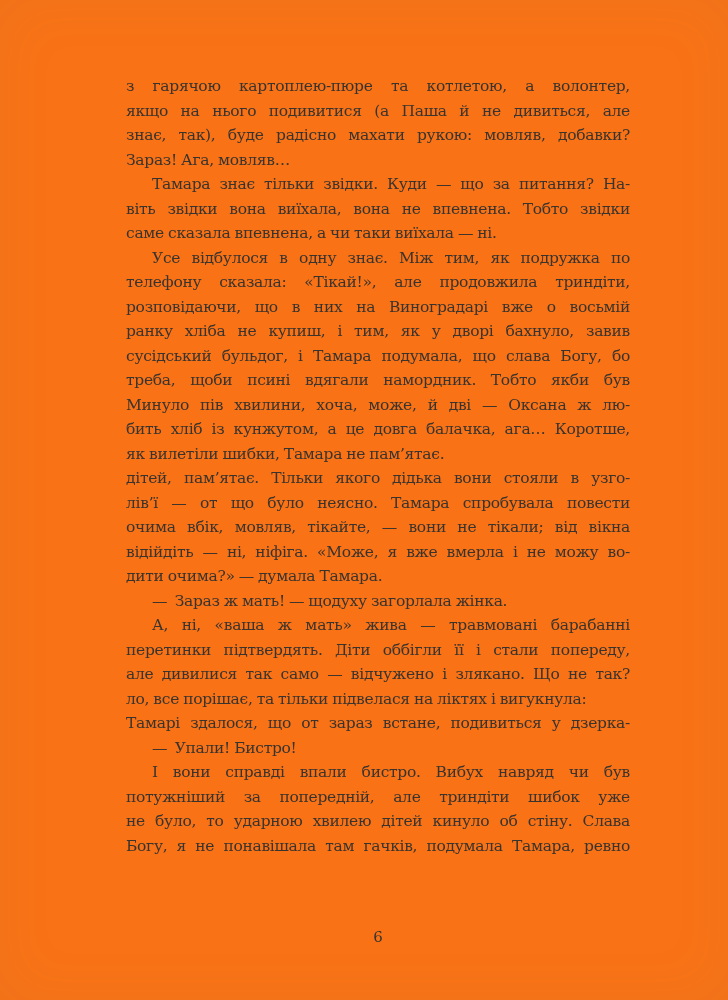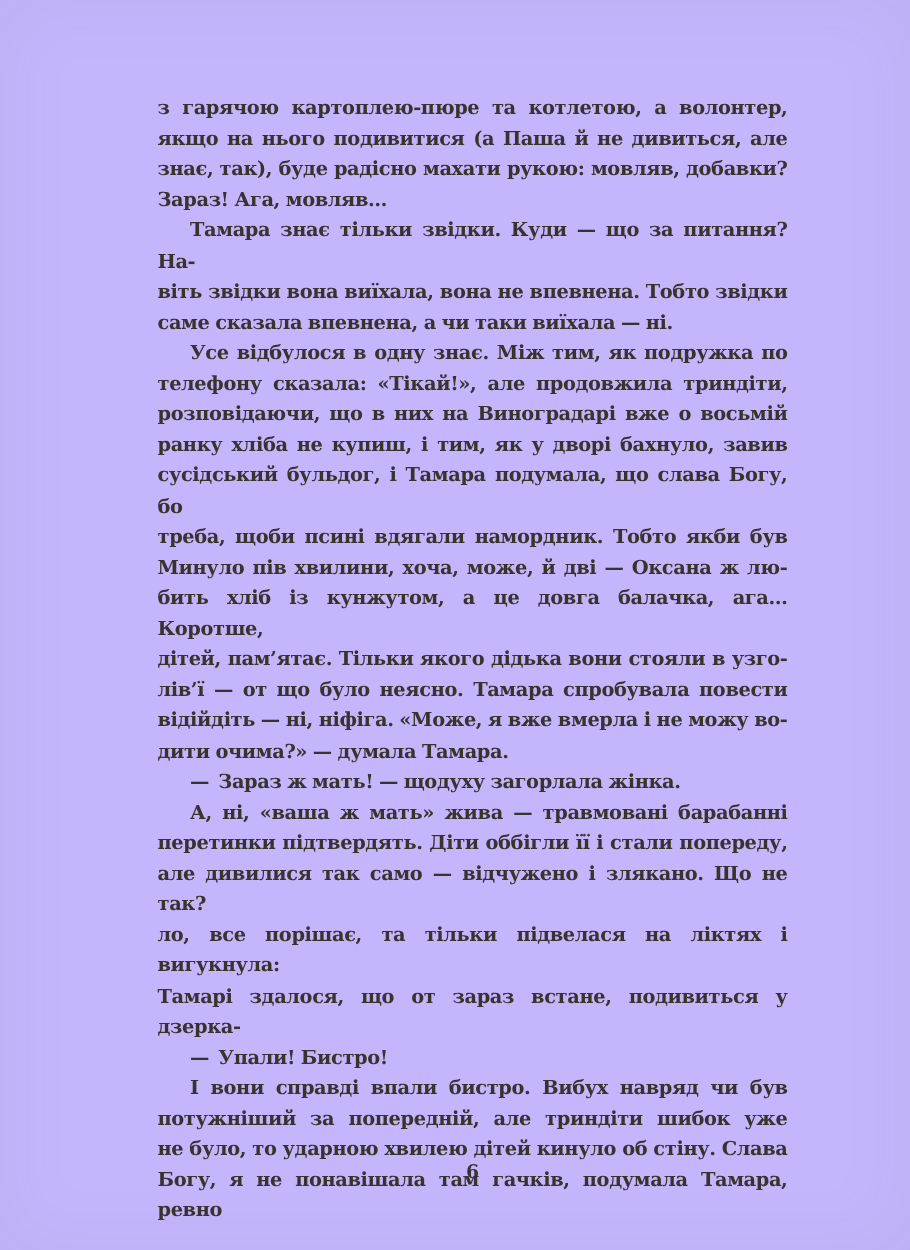--- a/index.html
+++ b/index.html
@@ -47,21 +47,21 @@
     left: 126px;
     width: 504px;
     text-align: center;
     font-size: 15px;
     color: #39332e;
   }
 </style>
 </head>
 <body>
 
-<div class="page" style="background: #c4b5fd; font-weight: bold;">
+<div class="page" style="background: #f97316;">
   <div class="text-block" style="color: rgb(57, 51, 46);">
       <div class="paragraph">
         <div class="line">з гарячою картоплею-пюре та котлетою, а волонтер,</div>
         <div class="line">якщо на нього подивитися (а Паша й не дивиться, але</div>
         <div class="line">знає, так), буде радісно махати рукою: мовляв, добавки?</div>
         <div class="line last">Зараз! Ага, мовляв…</div>
       </div>
       <div class="paragraph">
         <div class="line indent">Тамара знає тільки звідки. Куди — що за питання? На-</div>
         <div class="line">віть звідки вона виїхала, вона не впевнена. Тобто звідки</div>
@@ -69,24 +69,26 @@
       </div>
       <div class="paragraph">
         <div class="line indent">Усе відбулося в одну знає. Між тим, як подружка по</div>
         <div class="line">телефону сказала: «Тікай!», але продовжила триндіти,</div>
         <div class="line">розповідаючи, що в них на Виноградарі вже о восьмій</div>
         <div class="line">ранку хліба не купиш, і тим, як у дворі бахнуло, завив</div>
         <div class="line">сусідський бульдог, і Тамара подумала, що слава Богу, бо</div>
         <div class="line">треба, щоби псині вдягали намордник. Тобто якби був</div>
         <div class="line">Минуло пів хвилини, хоча, може, й дві — Оксана ж лю-</div>
         <div class="line">бить хліб із кунжутом, а це довга балачка, ага… Коротше,</div>
+        <div class="line last">як вилетіли шибки, Тамара не пам’ятає.</div>
       </div>
       <div class="paragraph">
         <div class="line">дітей, пам’ятає. Тільки якого дідька вони стояли в узго-</div>
         <div class="line">лів’ї — от що було неясно. Тамара спробувала повести</div>
+        <div class="line">очима вбік, мовляв, тікайте, — вони не тікали; від вікна</div>
         <div class="line">відійдіть — ні, ніфіга. «Може, я вже вмерла і не можу во-</div>
         <div class="line last">дити очима?» — думала Тамара.</div>
       </div>
       <div class="paragraph">
         <div class="line last indent">— Зараз ж мать! — щодуху загорлала жінка.</div>
       </div>
       <div class="paragraph">
         <div class="line indent">А, ні, «ваша ж мать» жива — травмовані барабанні</div>
         <div class="line">перетинки підтвердять. Діти оббігли її і стали попереду,</div>
         <div class="line">але дивилися так само — відчужено і злякано. Що не так?</div>

